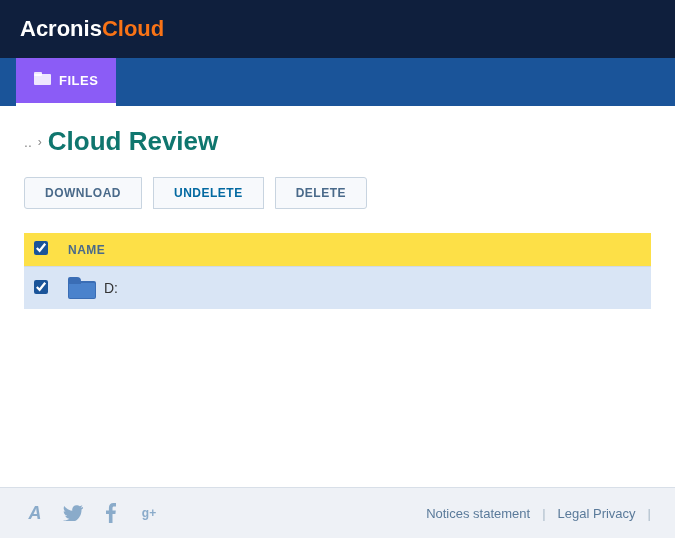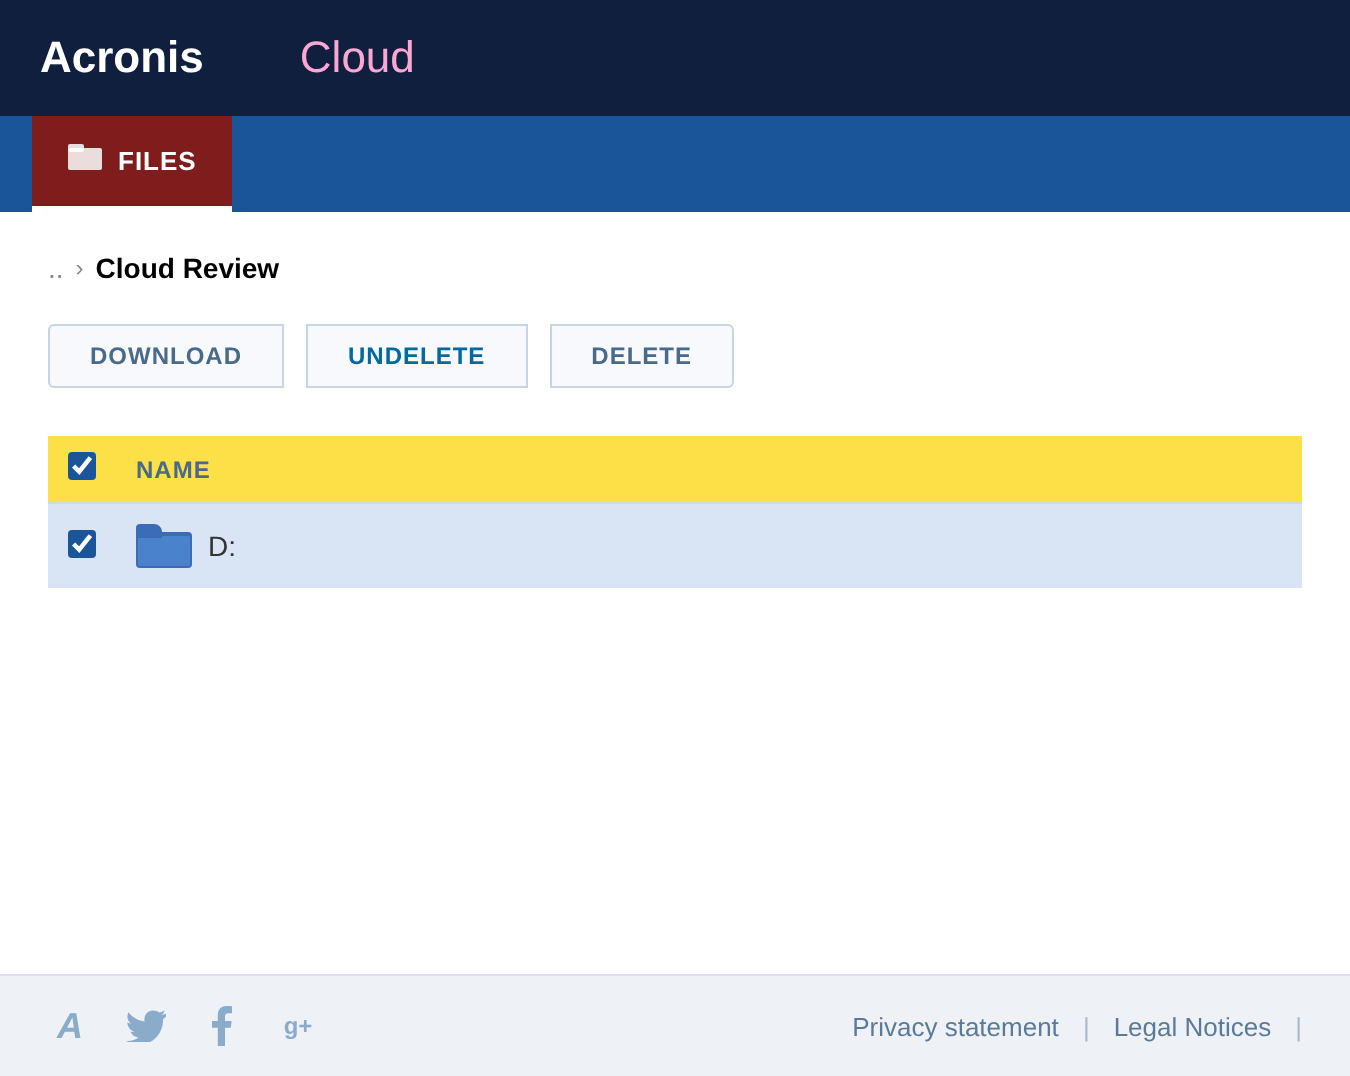--- a/index.html
+++ b/index.html
@@ -5,31 +5,30 @@
     * { box-sizing: border-box; margin: 0; padding: 0; }
     body { font-family: Arial, sans-serif; background: #f4f6fa; min-height: 538px; display: flex; flex-direction: column; }
 
     
     .header {
       background: #0f1f3d;
       padding: 12px 20px;
       display: flex;
       align-items: center;
       height: 58px;
-      gap: 48px;
     }
     .logo-acronis {
       font-size: 22px;
       font-weight: bold;
       color: #fff;
     }
     .logo-cloud {
       font-size: 22px;
-      font-weight: normal;
-      color: #f9a8d4;
+      font-weight: bold;
+      color: #f97316;
     }
 
     
     .navbar {
       background: #1a5499;
       display: flex;
       align-items: center;
       padding: 0 16px;
       height: 48px;
     }
@@ -41,21 +40,21 @@
       font-size: 13px;
       font-weight: bold;
       letter-spacing: 0.5px;
       padding: 0 18px;
       height: 100%;
       cursor: pointer;
       text-transform: uppercase;
       text-decoration: none;
     }
     .nav-item.active {
-      background: #7f1d1d;
+      background: #8b5cf6;
       border-bottom: 3px solid #fff;
     }
     .nav-icon { font-size: 16px; }
 
     
     .main {
       flex: 1;
       background: #fff;
       padding: 20px 24px;
     }
@@ -68,23 +67,23 @@
       margin-bottom: 20px;
       color: #555;
       font-size: 14px;
     }
     .breadcrumb-dots {
       color: #888;
       cursor: pointer;
     }
     .breadcrumb-chevron { color: #888; font-size: 12px; }
     .breadcrumb-current {
-      font-size: 14px;
-      font-weight: bold;
-      color: #000000;
+      font-size: 26px;
+      font-weight: bold;
+      color: #0f766e;
       text-align: right;
     }
 
     
     .toolbar {
       display: flex;
       gap: 12px;
       margin-bottom: 24px;
     }
     .toolbar-btn {
@@ -290,18 +289,18 @@
       </svg>
     </div>
     <div class="social-icon">
       <svg width="10" height="20" viewBox="0 0 10 20" fill="#8aabca">
         <path d="M6.5 20V10.9H9.4l.4-3.4H6.5V5.3c0-1 .3-1.7 1.7-1.7H10V.1C9.7.1 8.6 0 7.3 0 4.7 0 2.9 1.6 2.9 4.7v2.8H0v3.4h2.9V20h3.6z"></path>
       </svg>
     </div>
     <div class="social-icon" style="font-size:12px;font-weight:bold;color:#8aabca;">g+</div>
   </div>
   <div class="footer-links">
-    <a class="footer-link">Privacy statement</a>
+    <a class="footer-link">Notices statement</a>
     <span class="footer-divider">|</span>
-    <a class="footer-link">Legal Notices</a>
+    <a class="footer-link">Legal Privacy</a>
     <span class="footer-divider">|</span>
   </div>
 </footer>
 
 </body></html>

